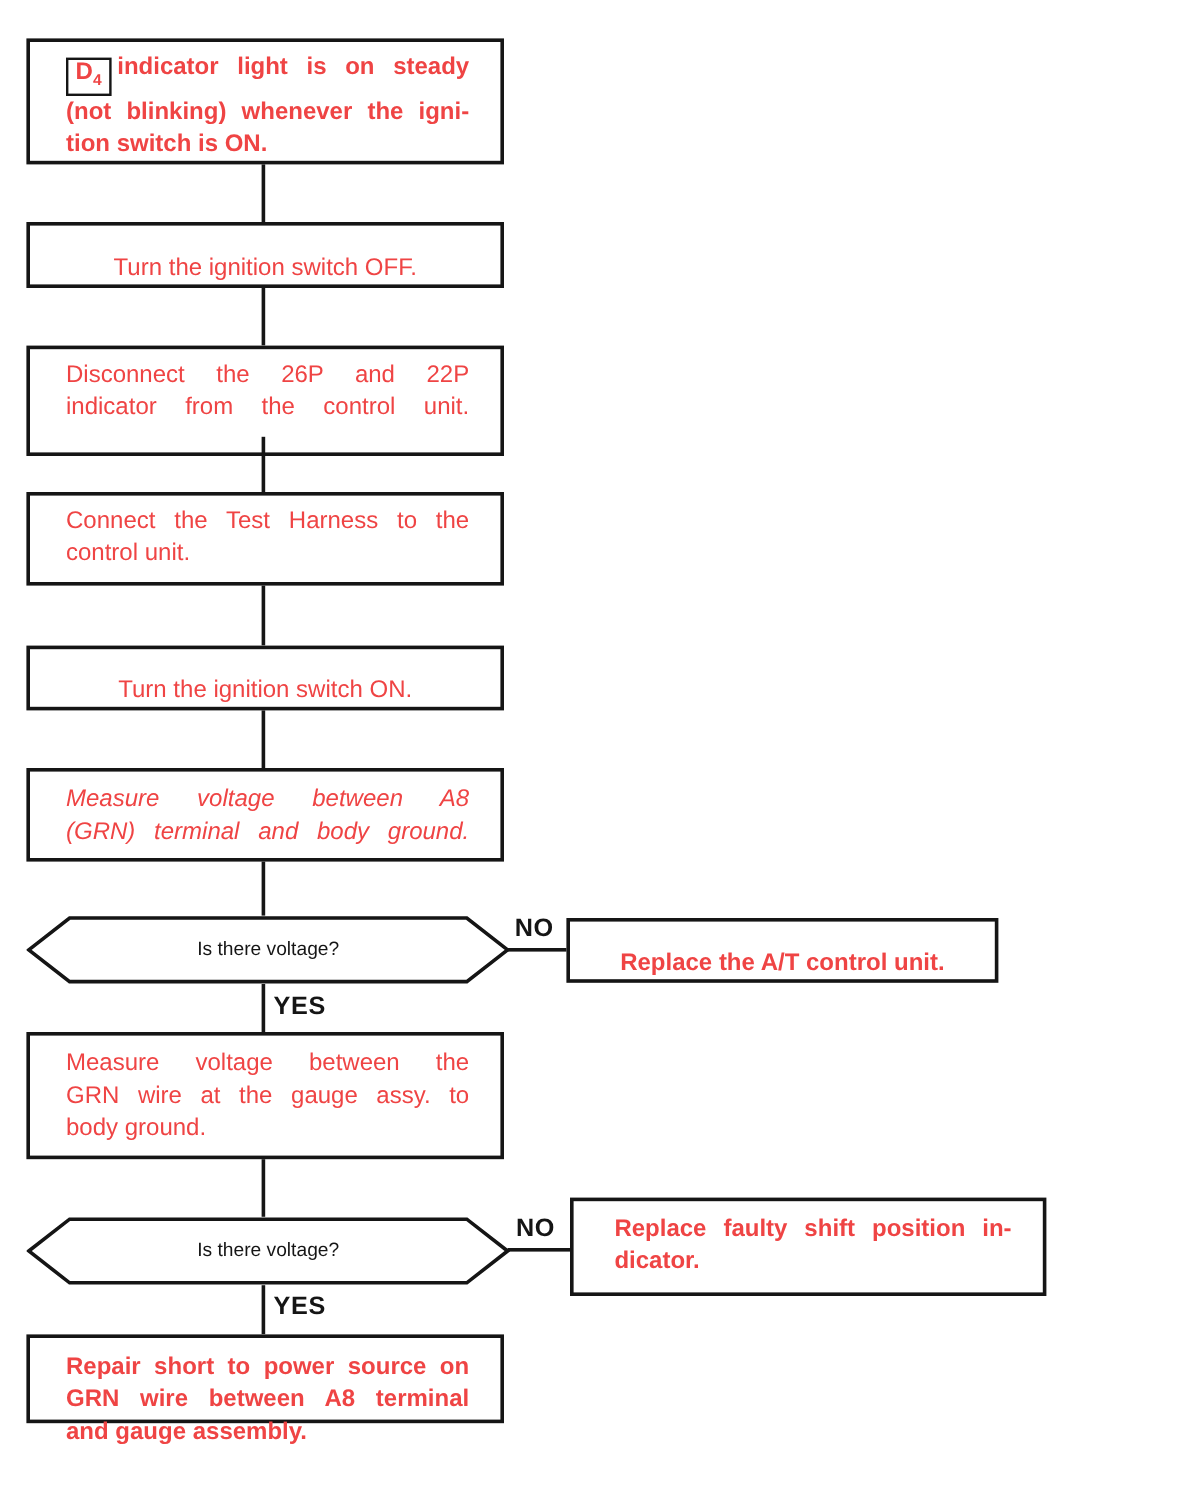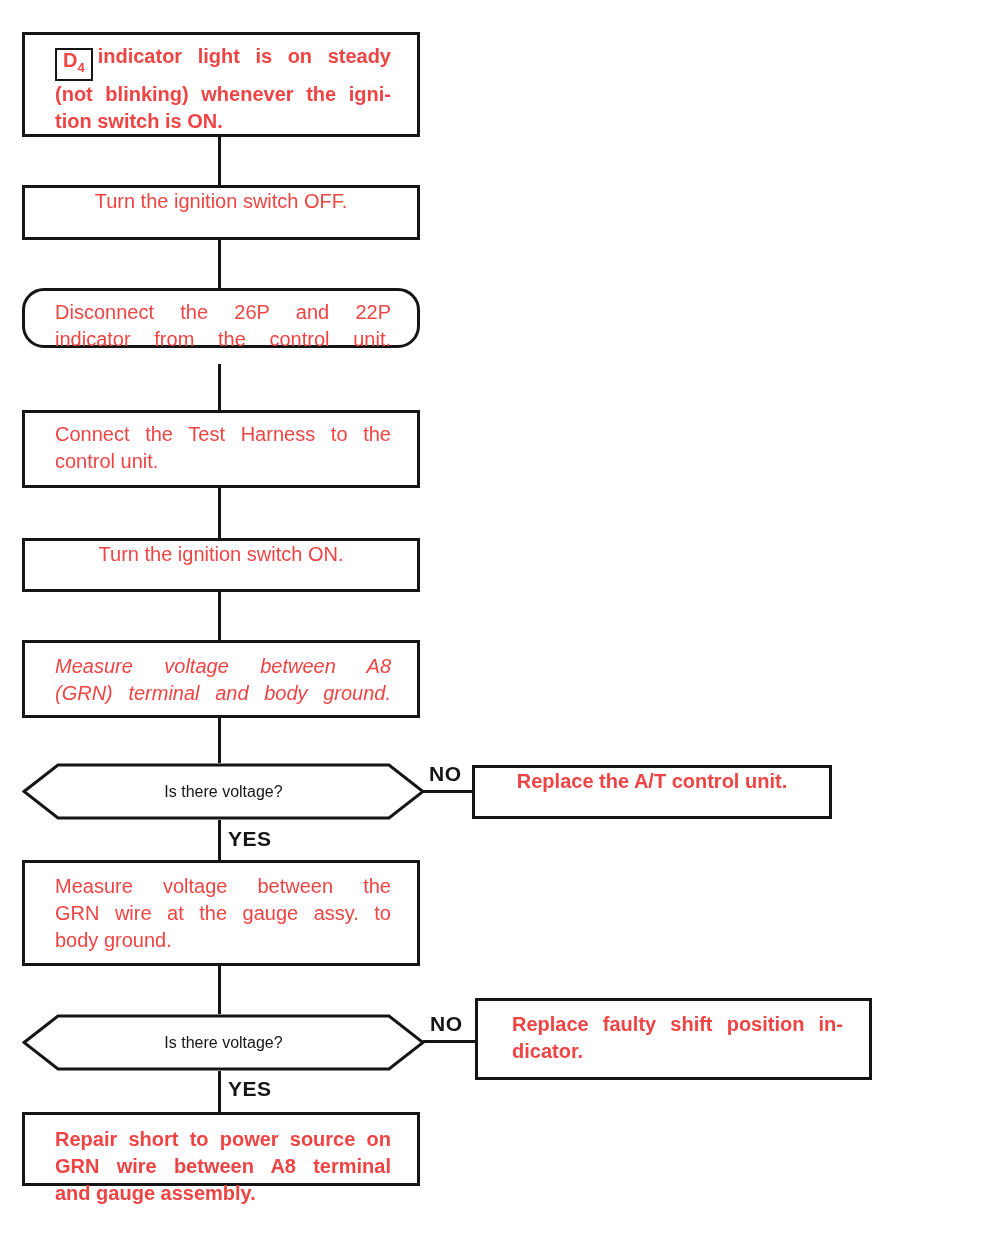--- a/index.html
+++ b/index.html
@@ -18,21 +18,21 @@
   .node {
     position: absolute;
     border: 3px solid #151515;
     background: #ffffff;
     font-size: 20px;
     line-height: 27px;
     color: #ef4444;
   }
   .proc { left: 22px; width: 398px; }
   .pad  { padding: 8px 26px 0 30px; }
-  .cen  { display: flex; align-items: flex-start; justify-content: center; text-align: center; }
+  .cen  { display: flex; align-items: flex-end; justify-content: center; text-align: center; }
   .bold { font-weight: 700; }
 
   .tline { display: block; }
   .jl { text-align: justify; text-align-last: justify; }
 
   
   .vline { position: absolute; left: 218px; width: 3px; background: #151515; }
   .hline { position: absolute; height: 3px; background: #151515; }
 
   
@@ -79,21 +79,21 @@
   </div>
 
   <div class="vline" style="top:137px; height:48px;"></div>
 
   <div class="node proc cen" style="top:185px; height:55px;">
     <span class="tline">Turn the ignition switch OFF.</span>
   </div>
 
   <div class="vline" style="top:240px; height:48px;"></div>
 
-  <div class="node proc pad" style="top:288px; height:60px;border-radius:22px;">
+  <div class="node proc pad" style="top:288px; height:92px;">
     <span class="tline jl">Disconnect the 26P and 22P</span>
     <span class="tline jl">indicator from the control unit.</span>
   </div>
 
   <div class="vline" style="top:364px; height:46px;"></div>
 
   <div class="node proc pad" style="top:410px; height:78px; ">
     <span class="tline jl">Connect the Test Harness to the</span>
     <span class="tline">control unit.</span>
   </div>

